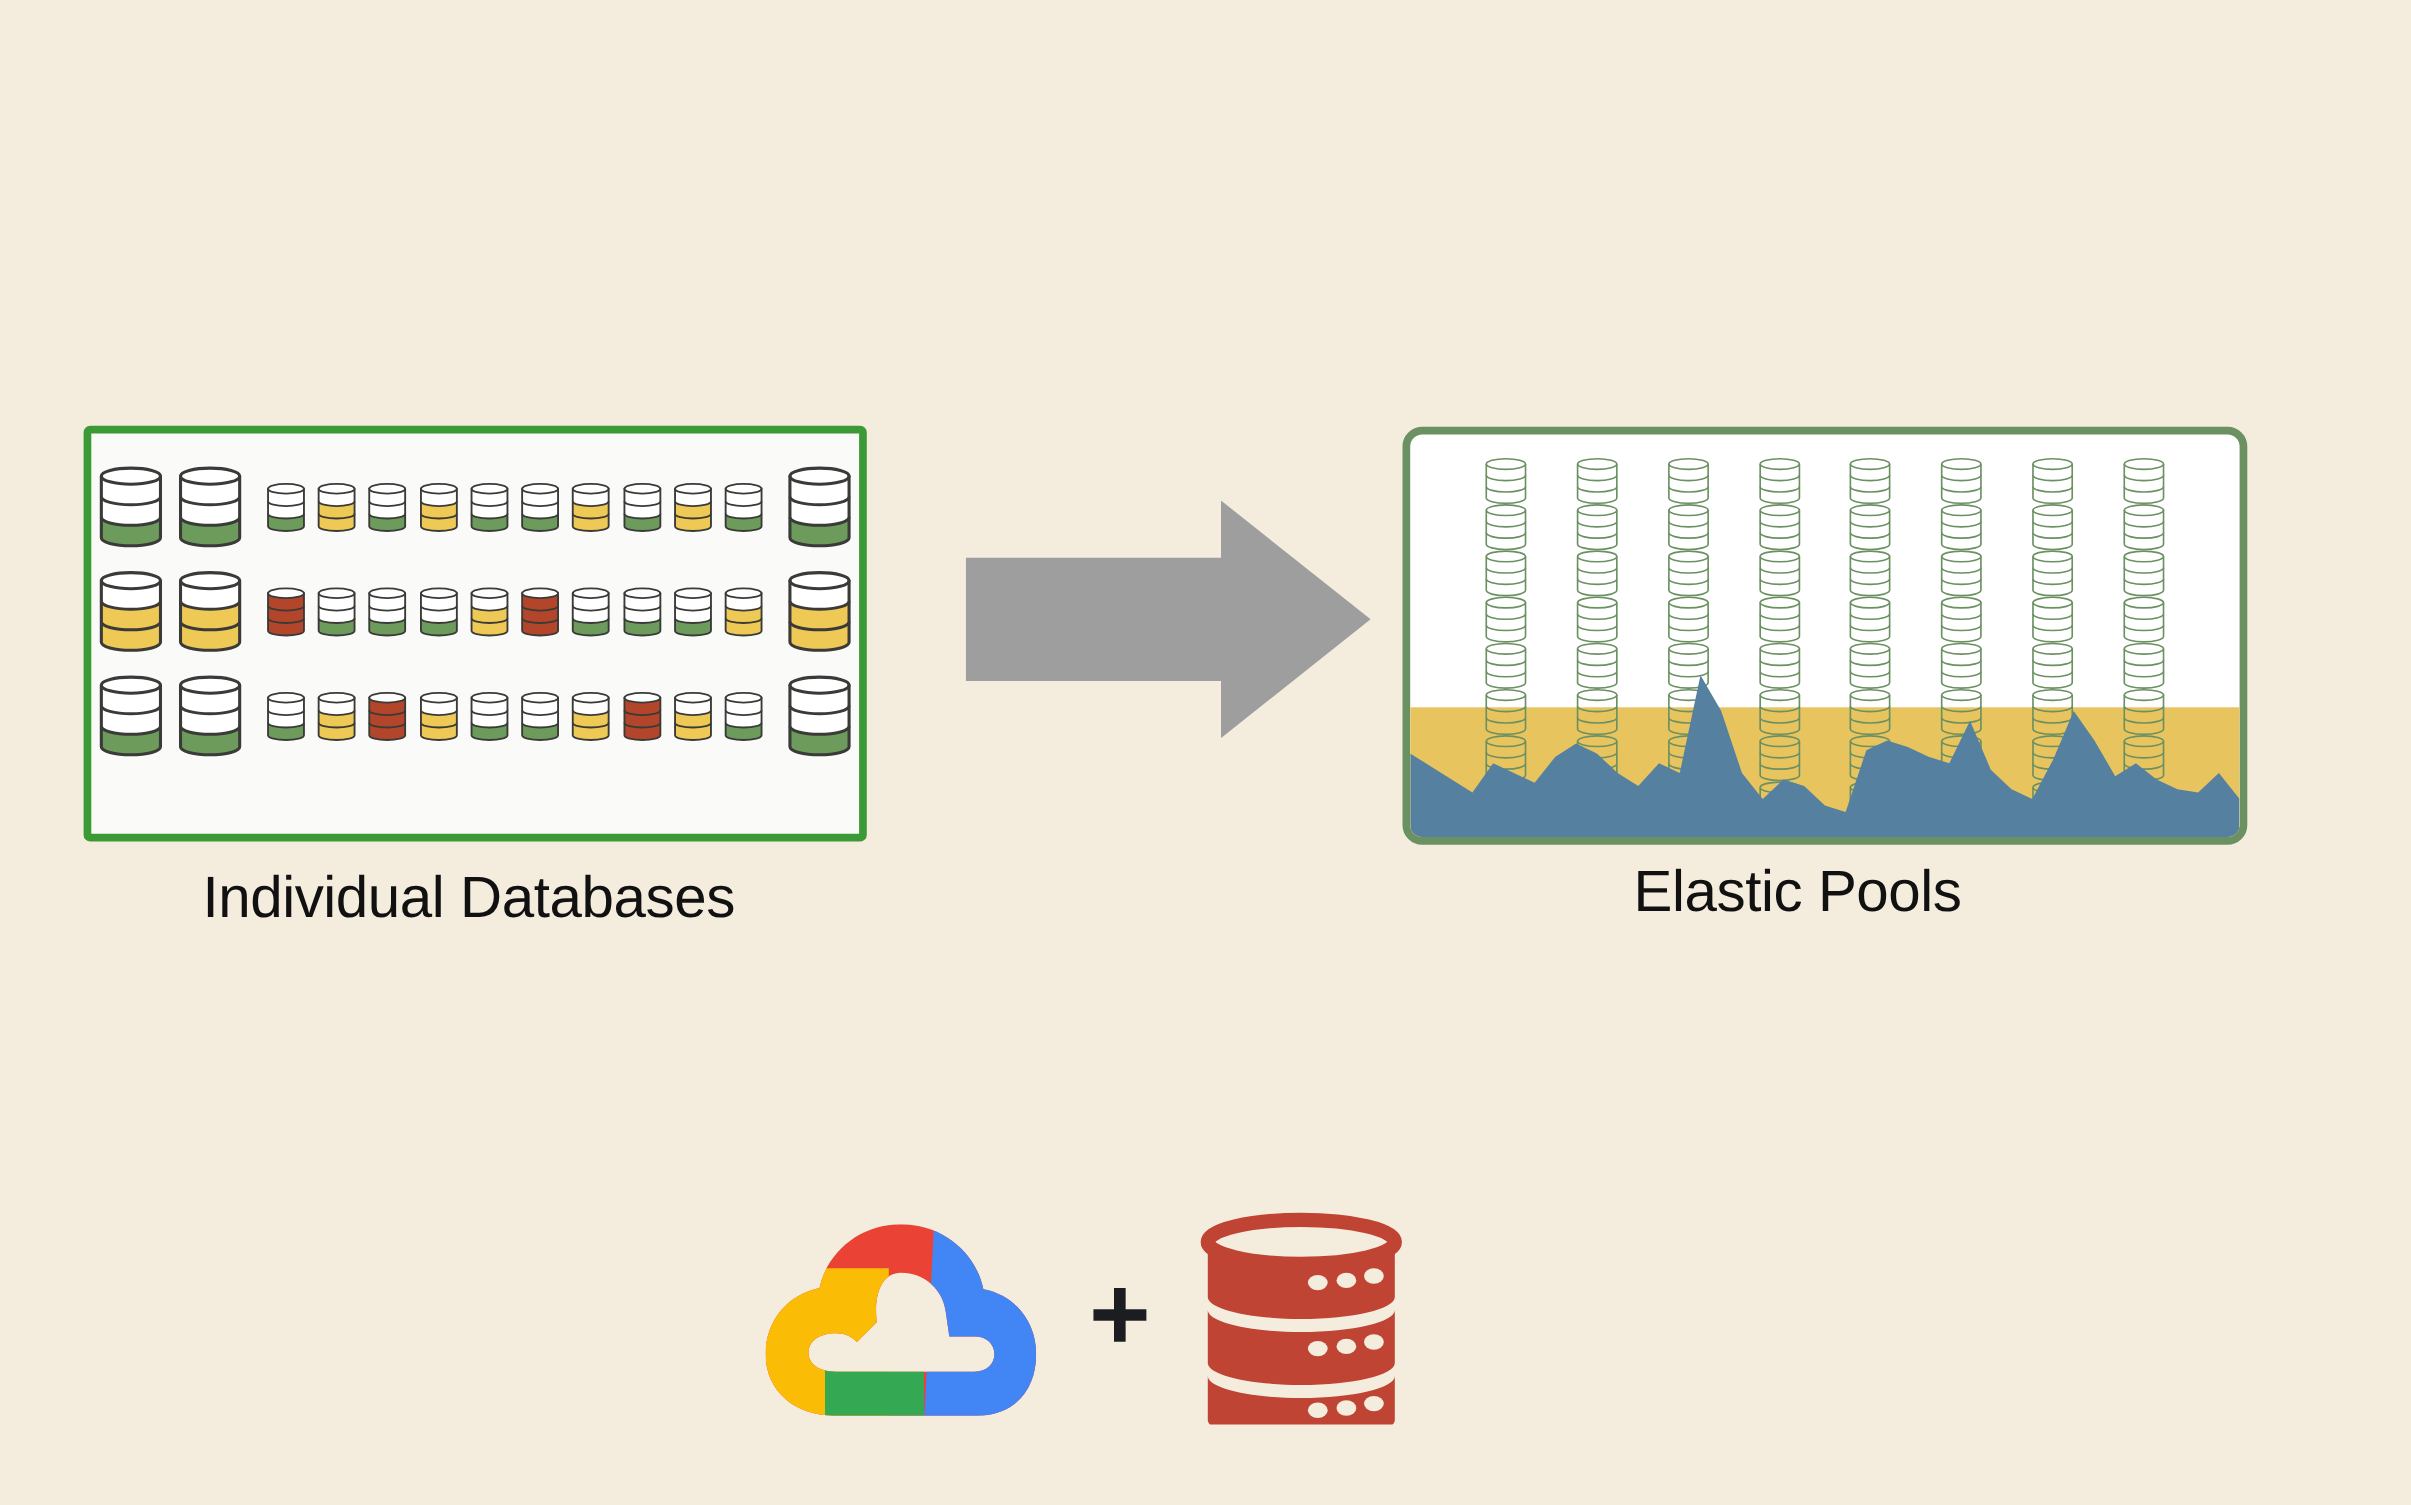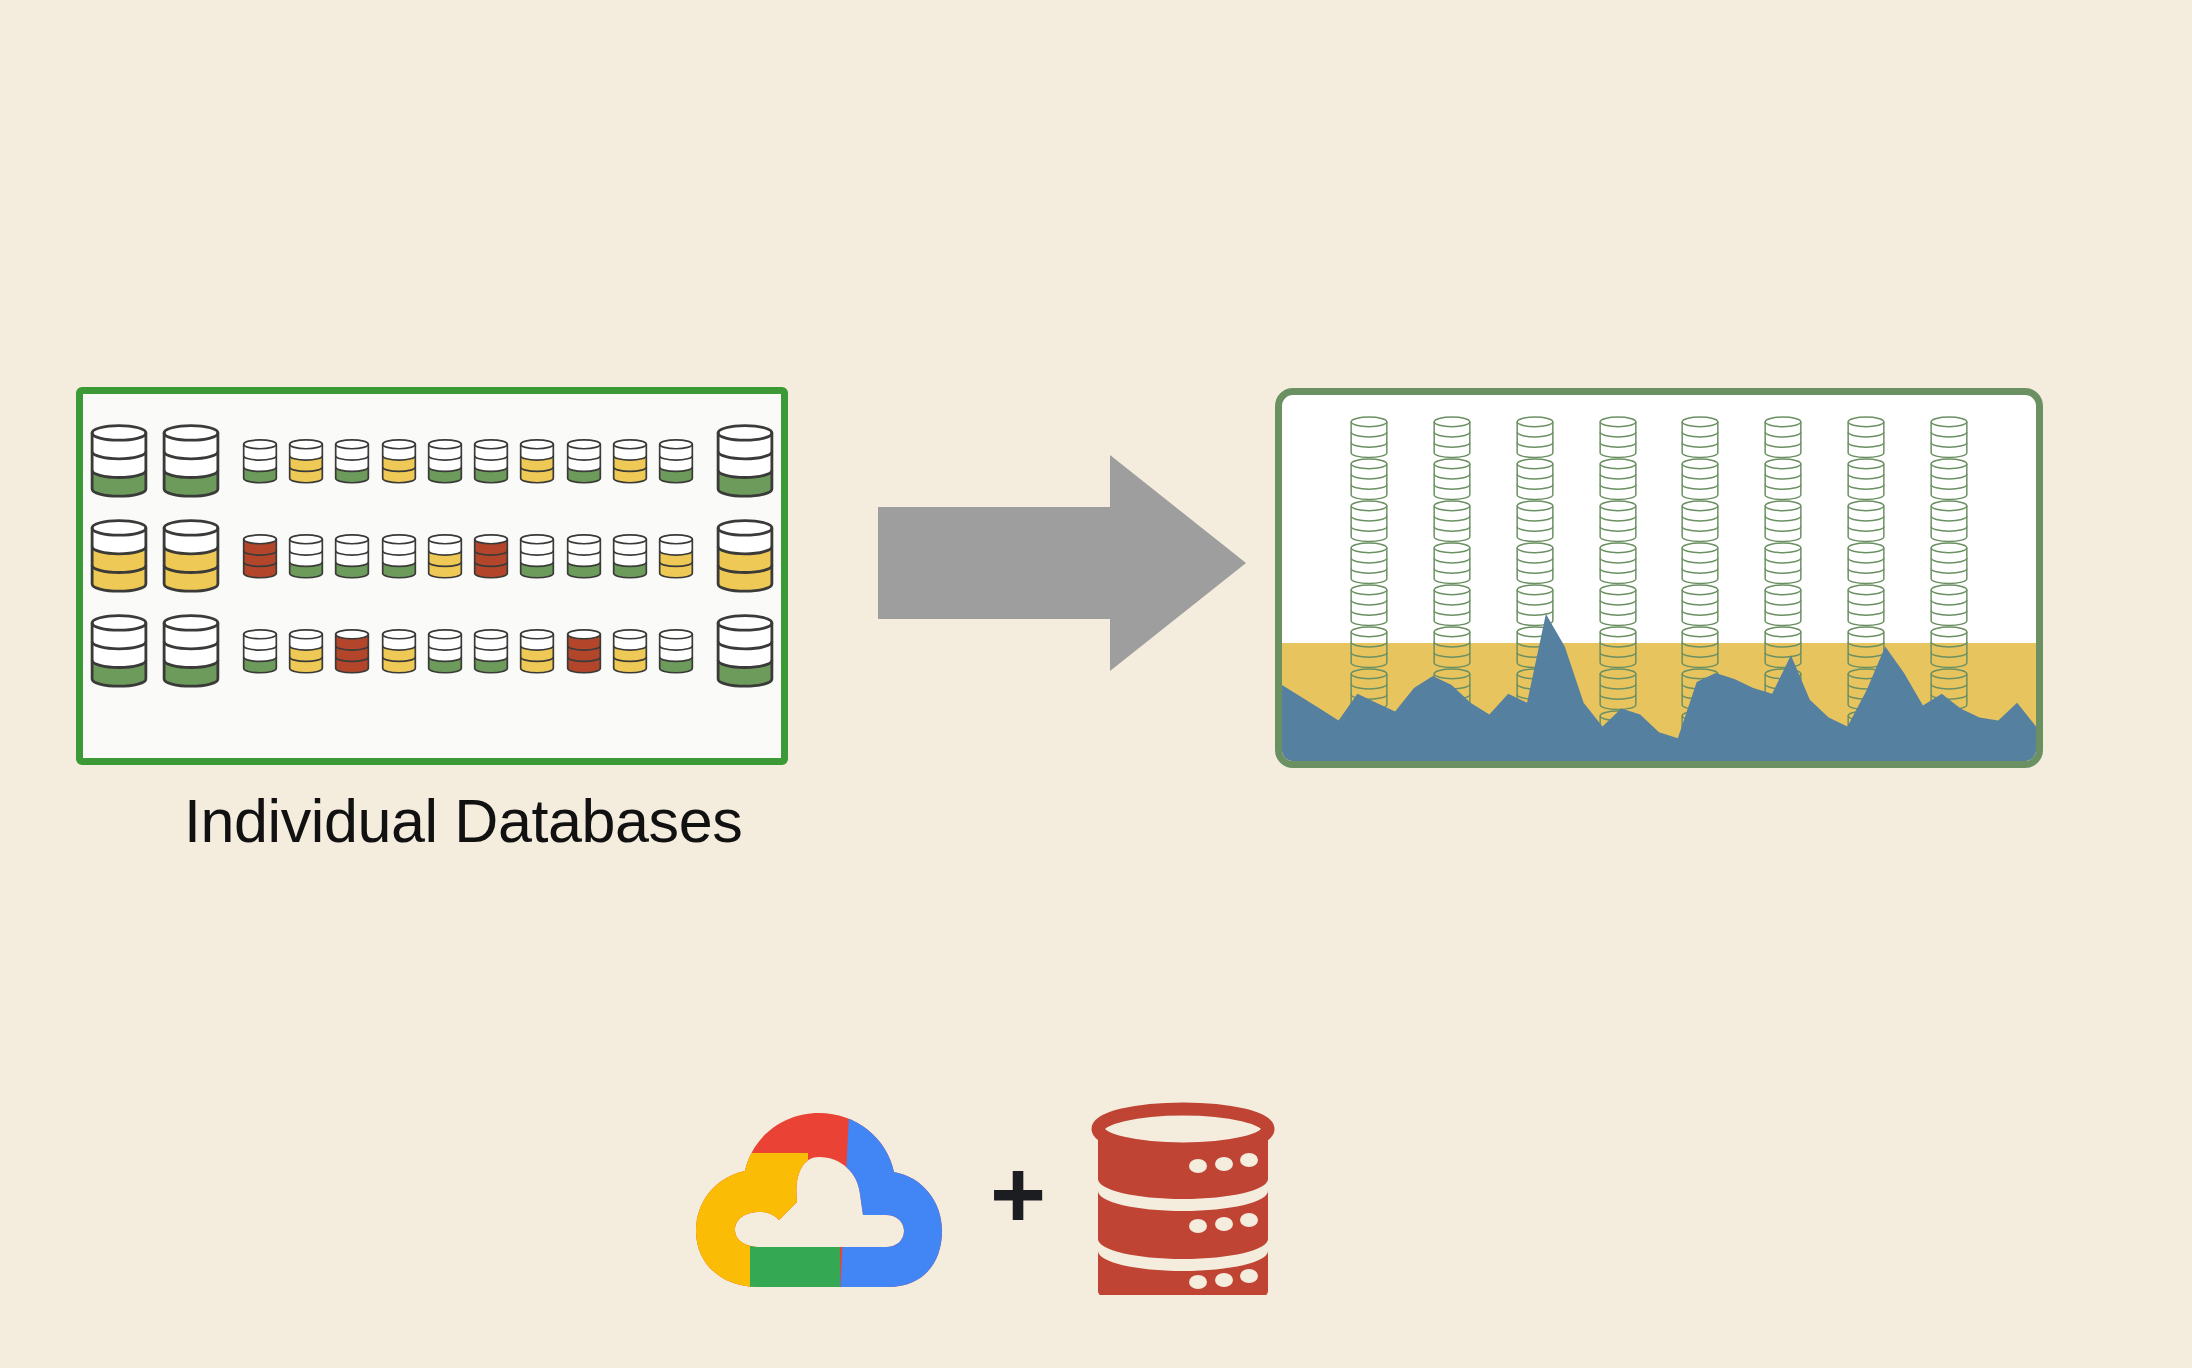--- a/index.html
+++ b/index.html
@@ -108,21 +108,21 @@
     left: 0;
     bottom: 0;
     width: 100%;
     height: 160px;
   }
 
   
   .panel-label {
     position: absolute;
     color: #111111;
-    font-size: 61px;
+    font-size: 53px;
     font-weight: 400;
     letter-spacing: -0.4px;
     white-space: nowrap;
   }
   #label-left  { left: 184px;  top: 786px; }
   #label-right { left: 1485px; top: 780px; }
 
   
   #footer {
     position: absolute;
@@ -1066,20 +1066,21 @@
     <path d="M2,13 L2,96 A48,13 0 0 0 98,96 L98,13" fill="none" stroke="#6b9062" stroke-width="4"></path>
     <path d="M2,40.66666666666667 A48,13 0 0 0 98,40.66666666666667" fill="none" stroke="#6b9062" stroke-width="4"></path>
     <path d="M2,68.33333333333334 A48,13 0 0 0 98,68.33333333333334" fill="none" stroke="#6b9062" stroke-width="4"></path>
   </svg>
       </div>
     <svg id="pool-wave" viewBox="0 0 768 160" preserveAspectRatio="none">
       <path id="wave-path" fill="#55809f" d="M0,160 L0.0,83.9 L19.2,95.8 L38.4,107.6 L57.6,119.4 L76.8,92.8 L96.0,101.7 L115.2,110.6 L134.4,86.9 L153.6,75.0 L172.8,83.9 L192.0,101.7 L211.2,113.5 L230.4,92.8 L249.6,101.7 L268.8,12.9 L288.0,45.4 L307.2,101.7 L326.4,125.4 L345.6,107.6 L364.8,113.5 L384.0,131.3 L403.2,137.2 L422.4,81.0 L441.6,72.1 L460.8,78.0 L480.0,86.9 L499.2,92.8 L518.4,54.3 L537.6,98.7 L556.8,116.5 L576.0,125.4 L595.2,89.8 L614.4,45.4 L633.6,72.1 L652.8,104.6 L672.0,92.8 L691.2,107.6 L710.4,116.5 L729.6,119.4 L748.8,101.7 L768.0,125.4 L768,160 Z"></path>
     </svg>
   </div>
 
+  <div class="panel-label" id="label-right">Elastic Pools</div>
 
   <div id="footer">
 
     <svg id="gcp-logo" viewBox="0 0 258 200">
       <defs>
         <clipPath id="cloudRing">
           <path d="M129,18
                    C 92,18 62,43 55,76
                    C 26,82 6,106 6,136
                    C 6,170 33,192 68,192

